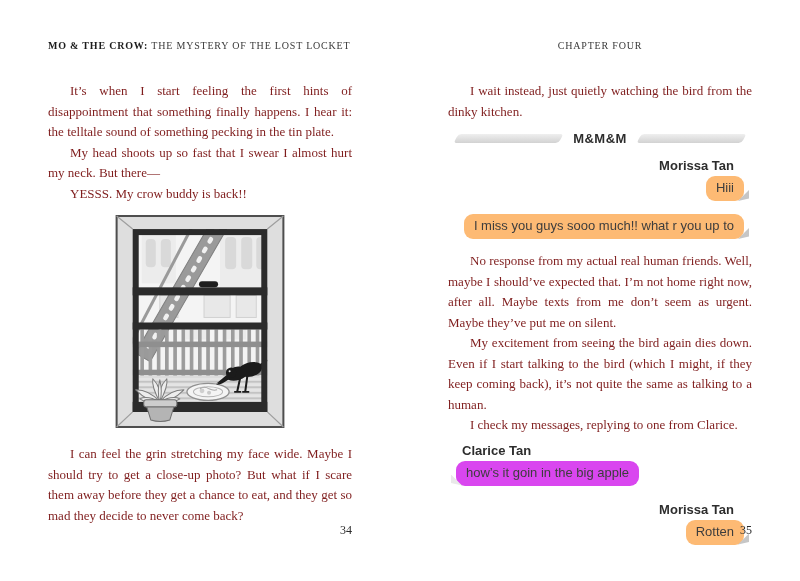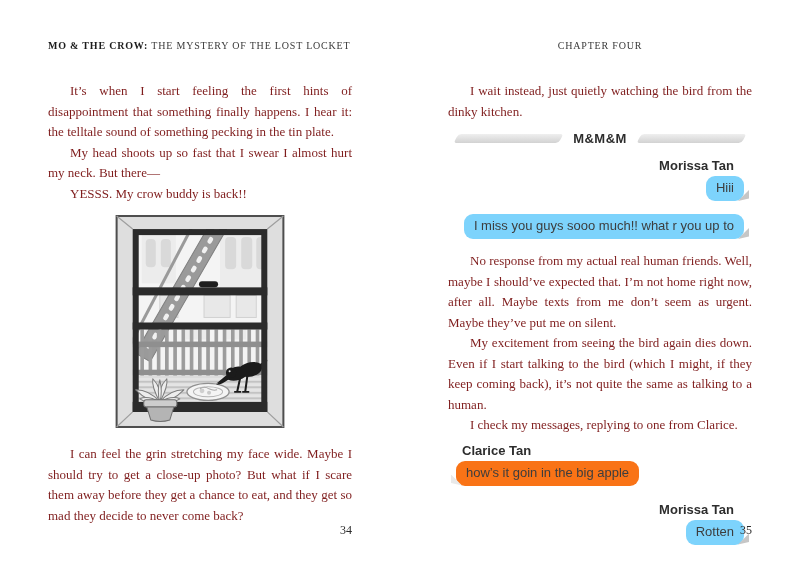--- a/index.html
+++ b/index.html
@@ -54,22 +54,22 @@
   }
   .msg.right{text-align:right;}
   .msg.right .sender{margin-right:10px;}
   .msg.left{text-align:left;}
   .msg.left .sender{margin-left:6px;}
   .bubble{
     position:relative;display:inline-block;max-width:262px;
     font-size:13px;line-height:16px;color:#3d3d3d;
     padding:4px 10px 5px 10px;border-radius:9px;text-align:left;
   }
-  .bubble.out{background:#7dd3fc;}
-  .bubble.in{background:#f97316;}
+  .bubble.out{background:#fdba74;}
+  .bubble.in{background:#d946ef;}
   .bubble.out::after{
     content:"";position:absolute;right:-5px;bottom:0;width:11px;height:11px;
     background:#c6c6c6;clip-path:polygon(0 0,100% 100%,0 78%);
     transform:scaleY(-1) rotate(180deg);
   }
   .bubble.in::after{
     content:"";position:absolute;left:-5px;bottom:0;width:11px;height:11px;
     background:#e9e9e9;clip-path:polygon(100% 0,0 100%,100% 78%);
     transform:scaleY(-1) rotate(180deg);
   }

